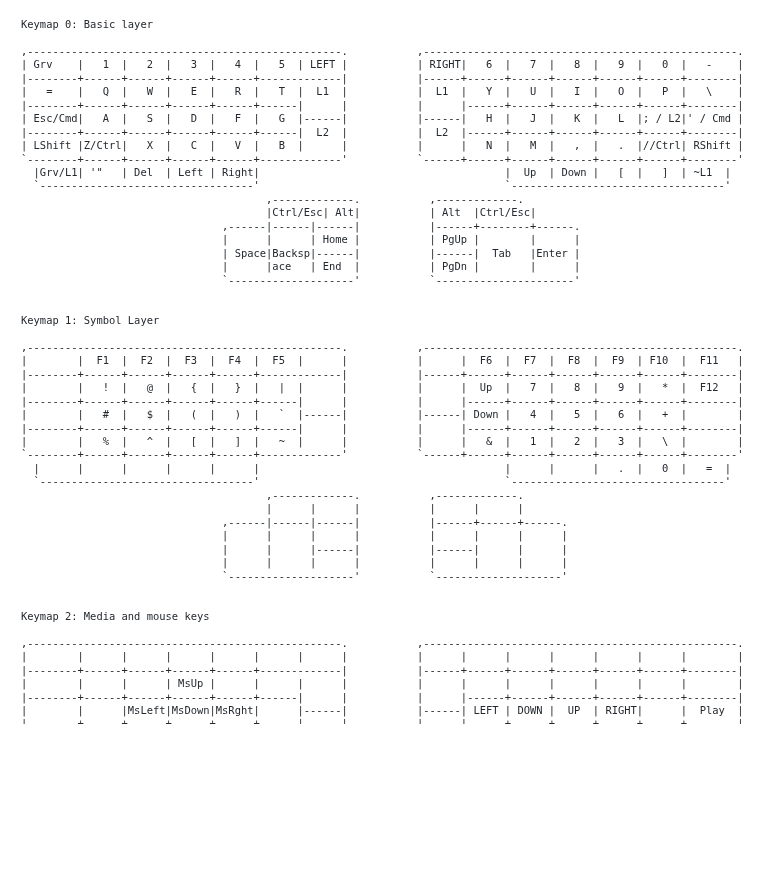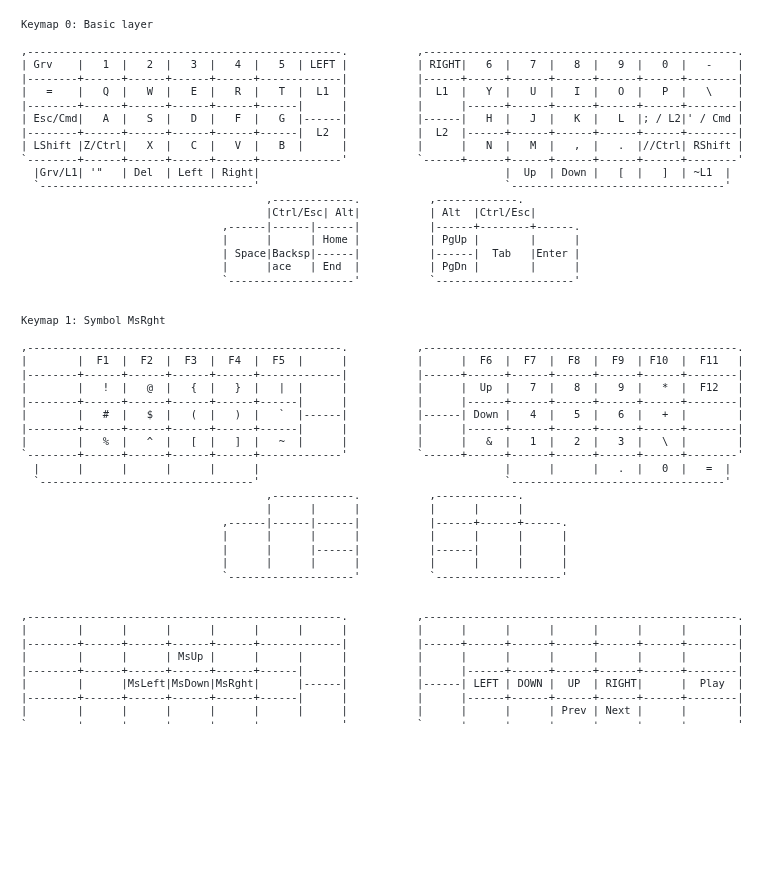--- a/index.html
+++ b/index.html
@@ -57,21 +57,21 @@
                                        ,-------------.           ,-------------.
                                        |Ctrl/Esc| Alt|           | Alt  |Ctrl/Esc|
                                 ,------|------|------|           |------+--------+------.
                                 |      |      | Home |           | PgUp |        |      |
                                 | Space|Backsp|------|           |------|  Tab   |Enter |
                                 |      |ace   | End  |           | PgDn |        |      |
                                 `--------------------'           `----------------------'</pre>
   </section>
 
   <section class="keymap-section">
-    <div class="keymap-title">Keymap 1: Symbol MsRght</div>
+    <div class="keymap-title">Keymap 1: Symbol Layer</div>
     <pre class="keymap-art">,--------------------------------------------------.           ,--------------------------------------------------.
 |        |  F1  |  F2  |  F3  |  F4  |  F5  |      |           |      |  F6  |  F7  |  F8  |  F9  | F10  |  F11   |
 |--------+------+------+------+------+-------------|           |------+------+------+------+------+------+--------|
 |        |   !  |   @  |   {  |   }  |   |  |      |           |      |  Up  |   7  |   8  |   9  |   *  |  F12   |
 |--------+------+------+------+------+------|      |           |      |------+------+------+------+------+--------|
 |        |   #  |   $  |   (  |   )  |   `  |------|           |------| Down |   4  |   5  |   6  |   +  |        |
 |--------+------+------+------+------+------|      |           |      |------+------+------+------+------+--------|
 |        |   %  |   ^  |   [  |   ]  |   ~  |      |           |      |   &amp;  |   1  |   2  |   3  |   \  |        |
 `--------+------+------+------+------+-------------'           `------+------+------+------+------+------+--------'
   |      |      |      |      |      |                                       |      |      |   .  |   0  |   =  |
@@ -79,20 +79,21 @@
                                        ,-------------.           ,-------------.
                                        |      |      |           |      |      |
                                 ,------|------|------|           |------+------+------.
                                 |      |      |      |           |      |      |      |
                                 |      |      |------|           |------|      |      |
                                 |      |      |      |           |      |      |      |
                                 `--------------------'           `--------------------'</pre>
   </section>
 
   <section class="keymap-section">
+    <div class="keymap-title">Keymap 2: Media and mouse keys</div>
     <pre class="keymap-art">,--------------------------------------------------.           ,--------------------------------------------------.
 |        |      |      |      |      |      |      |           |      |      |      |      |      |      |        |
 |--------+------+------+------+------+-------------|           |------+------+------+------+------+------+--------|
 |        |      |      | MsUp |      |      |      |           |      |      |      |      |      |      |        |
 |--------+------+------+------+------+------|      |           |      |------+------+------+------+------+--------|
 |        |      |MsLeft|MsDown|MsRght|      |------|           |------| LEFT | DOWN |  UP  | RIGHT|      |  Play  |
 |--------+------+------+------+------+------|      |           |      |------+------+------+------+------+--------|
 |        |      |      |      |      |      |      |           |      |      |      | Prev | Next |      |        |
 `--------+------+------+------+------+-------------'           `------+------+------+------+------+------+--------'
   |      |      | Lclk | Mclk | Rclk |                                       |VolUp |VolDn | Mute |      |      |

